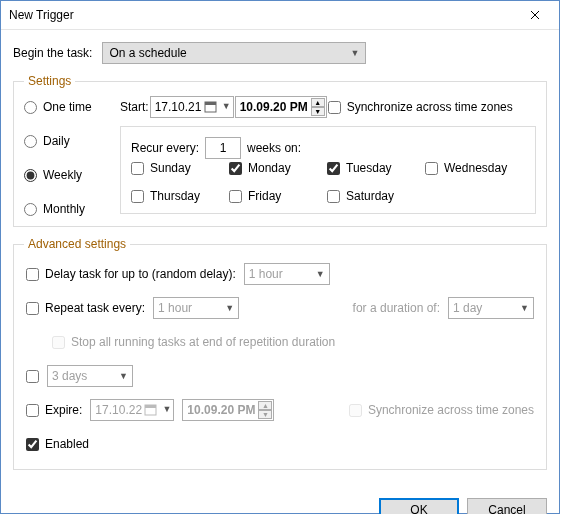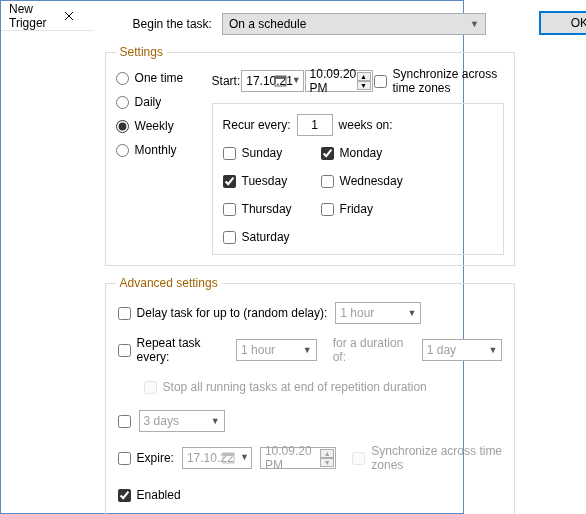--- a/index.html
+++ b/index.html
@@ -1,43 +1,43 @@
 <!DOCTYPE html>
 <html><head>
 <meta charset="utf-8">
 <style>
   * { box-sizing: border-box; font-family: 'Segoe UI', Tahoma, sans-serif; font-size: 12px; }
   body { margin: 0; background: #fff; }
-  .window { width: 464px; height: 514px; border: 1px solid #5a8ac6; background: #fff; display: flex; flex-direction: row; }
+  .window { width: 560px; height: 514px; border: 1px solid #5a8ac6; background: #fff; display: flex; flex-direction: column; }
   .titlebar { height: 30px; background: #fff; border-bottom: 1px solid #e5e5e5; display: flex; align-items: center; padding: 0 2px 0 8px; }
   .titlebar .title { flex: 1; color: #000; }
   .close-btn { width: 44px; height: 28px; display: flex; align-items: center; justify-content: center; cursor: pointer; }
   .content { flex: 1; padding: 12px 12px 8px 12px; display: flex; flex-direction: column; }
   .row { display: flex; align-items: center; gap: 6px; }
   .begin-row { margin-bottom: 10px; }
-  .begin-row label { margin-right: 4px; margin-left: 28px; }
+  .begin-row label { margin-right: 4px; }
   .combo { flex: 1; height: 22px; border: 1px solid #adadad; background: #e1e1e1; display: flex; align-items: center; padding: 0 6px; position: relative; max-width: 264px; }
   .combo .chev { position: absolute; right: 6px; }
   fieldset { border: 1px solid #dcdcdc; margin: 0 0 10px 0; padding: 8px 10px 10px 10px; }
   fieldset legend { padding: 0 4px; color: #a16207; }
   .settings-body { display: flex; gap: 10px; }
-  .radio-col { display: flex; flex-direction: column; gap: 10px; padding-top: 4px; width: 86px; }
+  .radio-col { display: flex; flex-direction: column; gap: 20px; padding-top: 4px; width: 86px; }
   .radio-item, .check-item { display: flex; align-items: center; gap: 6px; }
   .radio-item input, .check-item input { margin: 0; width: 13px; height: 13px; accent-color: #333; }
   .right-col { flex: 1; display: flex; flex-direction: column; gap: 8px; }
   .start-row { display: flex; align-items: center; gap: 1px; }
   .dateinput, .timeinput, .numinput, .selinput { height: 22px; border: 1px solid #adadad; background: #fff; display: flex; align-items: center; padding: 0 4px; position: relative; }
   .dateinput { width: 84px; }
   .dateinput .cal { position: absolute; right: 16px; top: 3px; }
   .dateinput .dd { position: absolute; right: 2px; top: 4px; }
-  .timeinput { width: 92px; }
+  .timeinput { width: 92px; font-weight: bold; }
   .timeinput .spin { position: absolute; right: 1px; top: 1px; display: flex; flex-direction: column; }
   .timeinput .spin div { width: 14px; height: 9px; border: 1px solid #adadad; display: flex; align-items: center; justify-content: center; font-size: 7px; line-height: 1; background: #f0f0f0; }
   .numinput { width: 36px; justify-content: center; }
-  .recur-box { border: 1px solid #dcdcdc; padding: 10px; display: flex; flex-direction: column; gap: 10px; }
+  .recur-box { border: 1px solid #dcdcdc; padding: 10px; display: flex; flex-direction: column; gap: 2px; }
   .days-row { display: flex; flex-wrap: wrap; gap: 14px 18px; }
   .days-row .check-item { min-width: 80px; }
   .adv-body { display: flex; flex-direction: column; gap: 12px; padding: 4px 2px; }
   .adv-row { display: flex; align-items: center; gap: 8px; min-height: 22px; }
   .selinput { width: 86px; justify-content: space-between; text-align: right; }
   .selinput .chev { margin-left: 4px; }
   .chev { font-size: 9px; color: #555; }
   .disabled { color: #a0a0a0; }
   .disabled .selinput, .disabled .dateinput, .disabled .timeinput, .disabled input { color: #a0a0a0; border-color: #d0d0d0; background: #fcfcfc; }
   .sub-indent { padding-left: 26px; }

